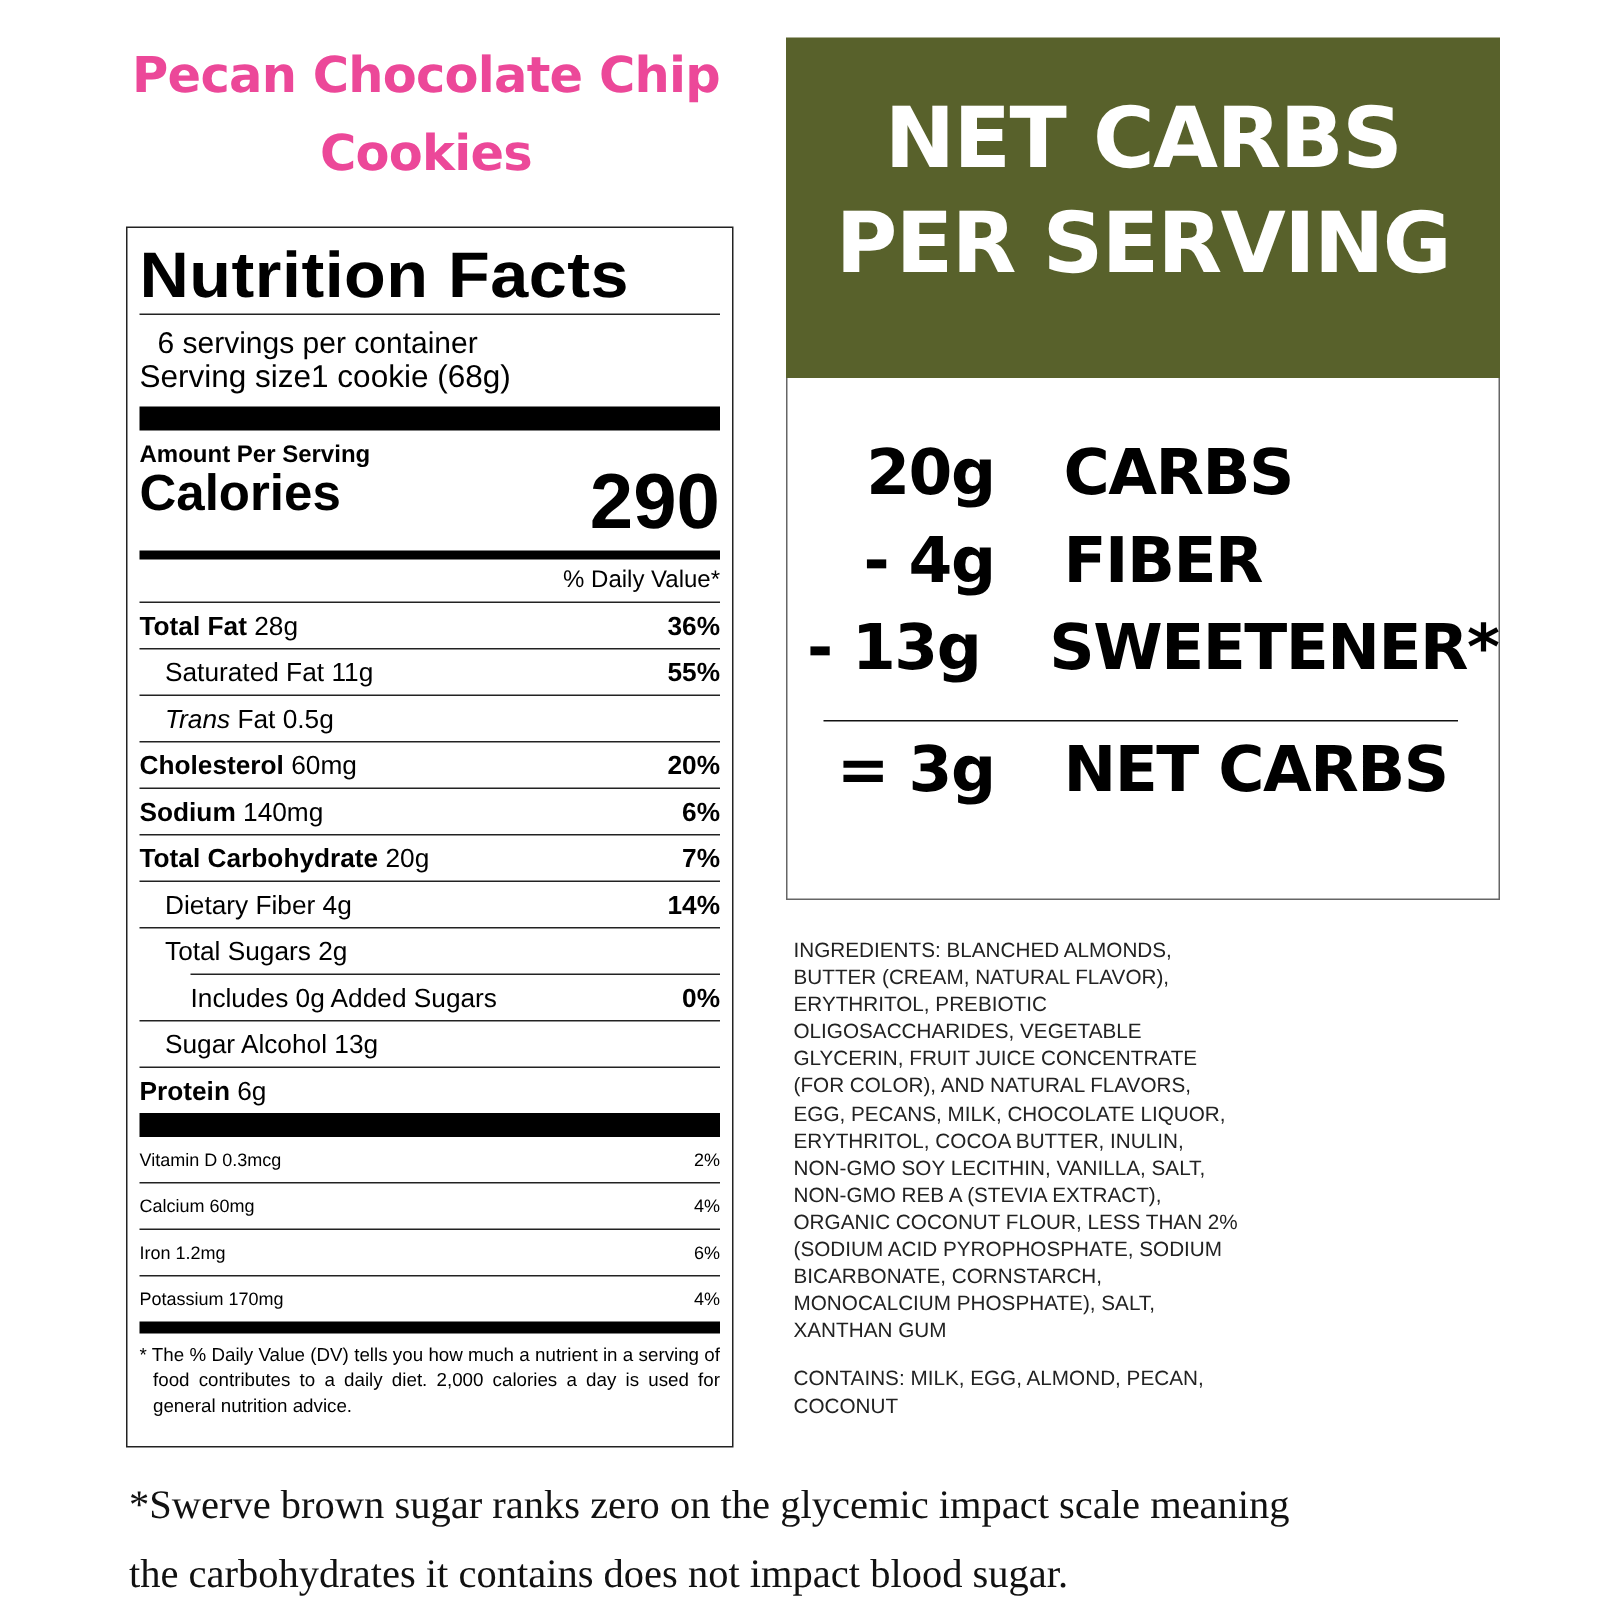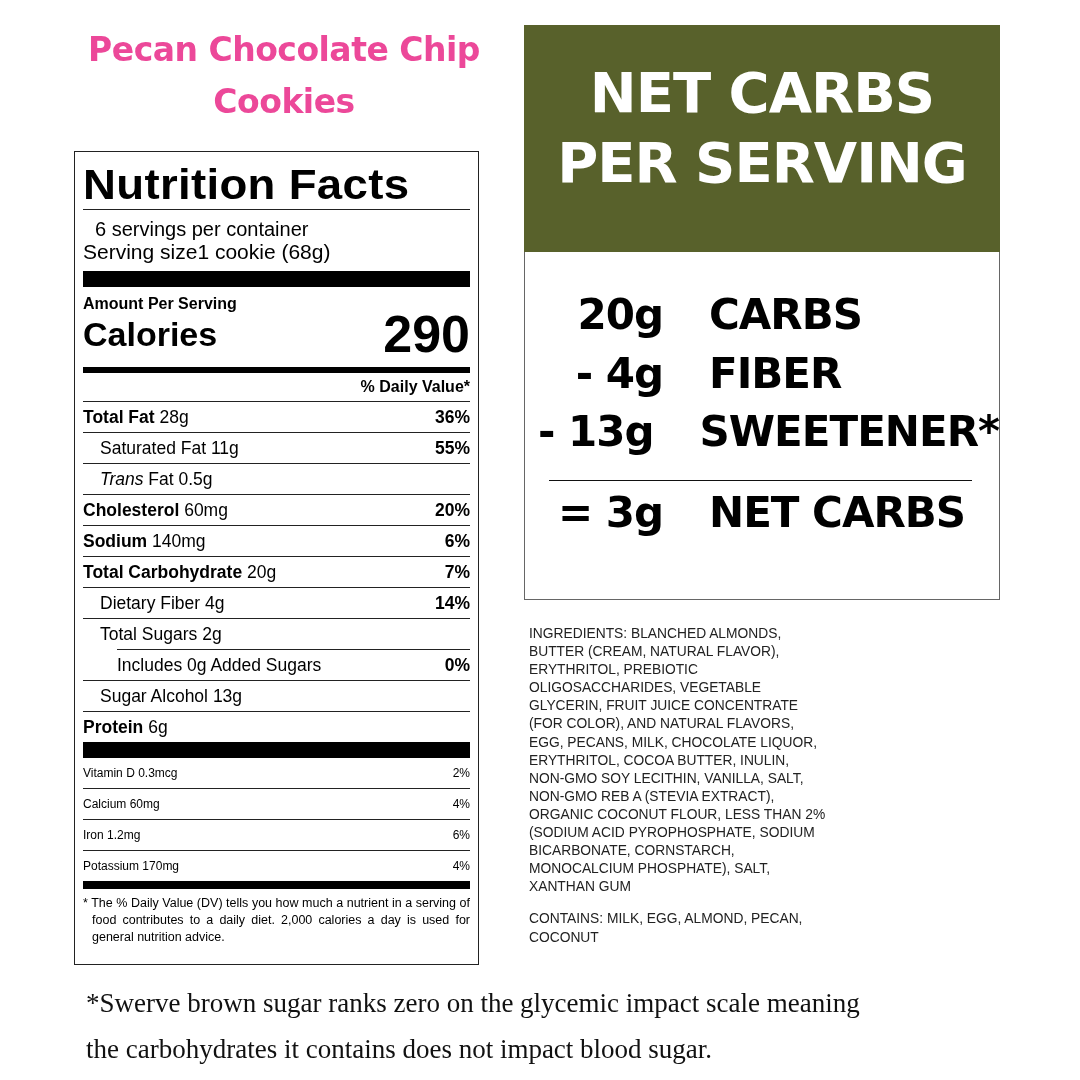--- a/index.html
+++ b/index.html
@@ -7,39 +7,39 @@
       width: 1080px; height: 1080px; background: #ffffff; position: relative; overflow: hidden;
       font-family: "Liberation Sans", sans-serif; color: #000;
     }
     .product-title {
       position: absolute; left: 74px; top: 24px; width: 420px;
       font-family: "DejaVu Sans", sans-serif; font-weight: bold; font-size: 33px; line-height: 52px;
       color: #ec4899; letter-spacing: -0.5px; text-align: center;
     }
     
     .nf {
-      position: absolute; left: 74px; top: 151px; width: 405px; height: 814px;
+      position: absolute; left: 84px; top: 151px; width: 405px; height: 814px;
       border: 1.5px solid #222; box-sizing: border-box; padding: 0 8px;
     }
     .nf-title {
       font-family: "Liberation Sans", sans-serif; font-weight: 900; font-size: 43px;
       line-height: 50px; margin-top: 7px; letter-spacing: 0.3px; white-space: nowrap;
       transform: scaleX(1.06); transform-origin: left;
       font-weight: bold;
     }
     .rule-thin { border-top: 1.5px solid #222; }
     .rule-bar { height: 16px; background: #000; }
     .rule-mid { height: 6px; background: #000; }
     .servings { font-size: 20px; line-height: 22px; margin-top: 8px; margin-left: 12px; }
     .serving-size { display: flex; justify-content: flex-start; font-weight: normal; font-size: 21px; line-height: 24px; margin-bottom: 7px; }
     .amount-per { font-weight: bold; font-size: 16px; margin-top: 8px; line-height: 18px; }
-    .calories-row { display: flex; justify-content: space-between; align-items: center; margin-top: -4px; height: 50px; }
+    .calories-row { display: flex; justify-content: space-between; align-items: flex-start; margin-top: -4px; height: 50px; }
     .calories-label { font-weight: bold; font-size: 34px; line-height: 40px; }
     .calories-value { font-weight: bold; font-size: 52px; line-height: 52px; }
-    .dv-header { text-align: right; font-weight: bold; font-size: 16px; line-height: 28px; height: 28px; }
+    .dv-header { text-align: right; font-weight: normal; font-size: 16px; line-height: 28px; height: 28px; }
     .row {
       display: flex; justify-content: space-between; align-items: center;
       font-size: 17.5px; height: 30px; border-top: 1.5px solid #222;
     }
     .row .pct { font-weight: bold; }
     .row.indent1 .label { padding-left: 17px; }
     .row.indent2 { margin-left: 34px; gap: 26px; }
     .row.indent2 .label { padding-left: 0; }
     .b { font-weight: bold; }
     .i { font-style: italic; }

